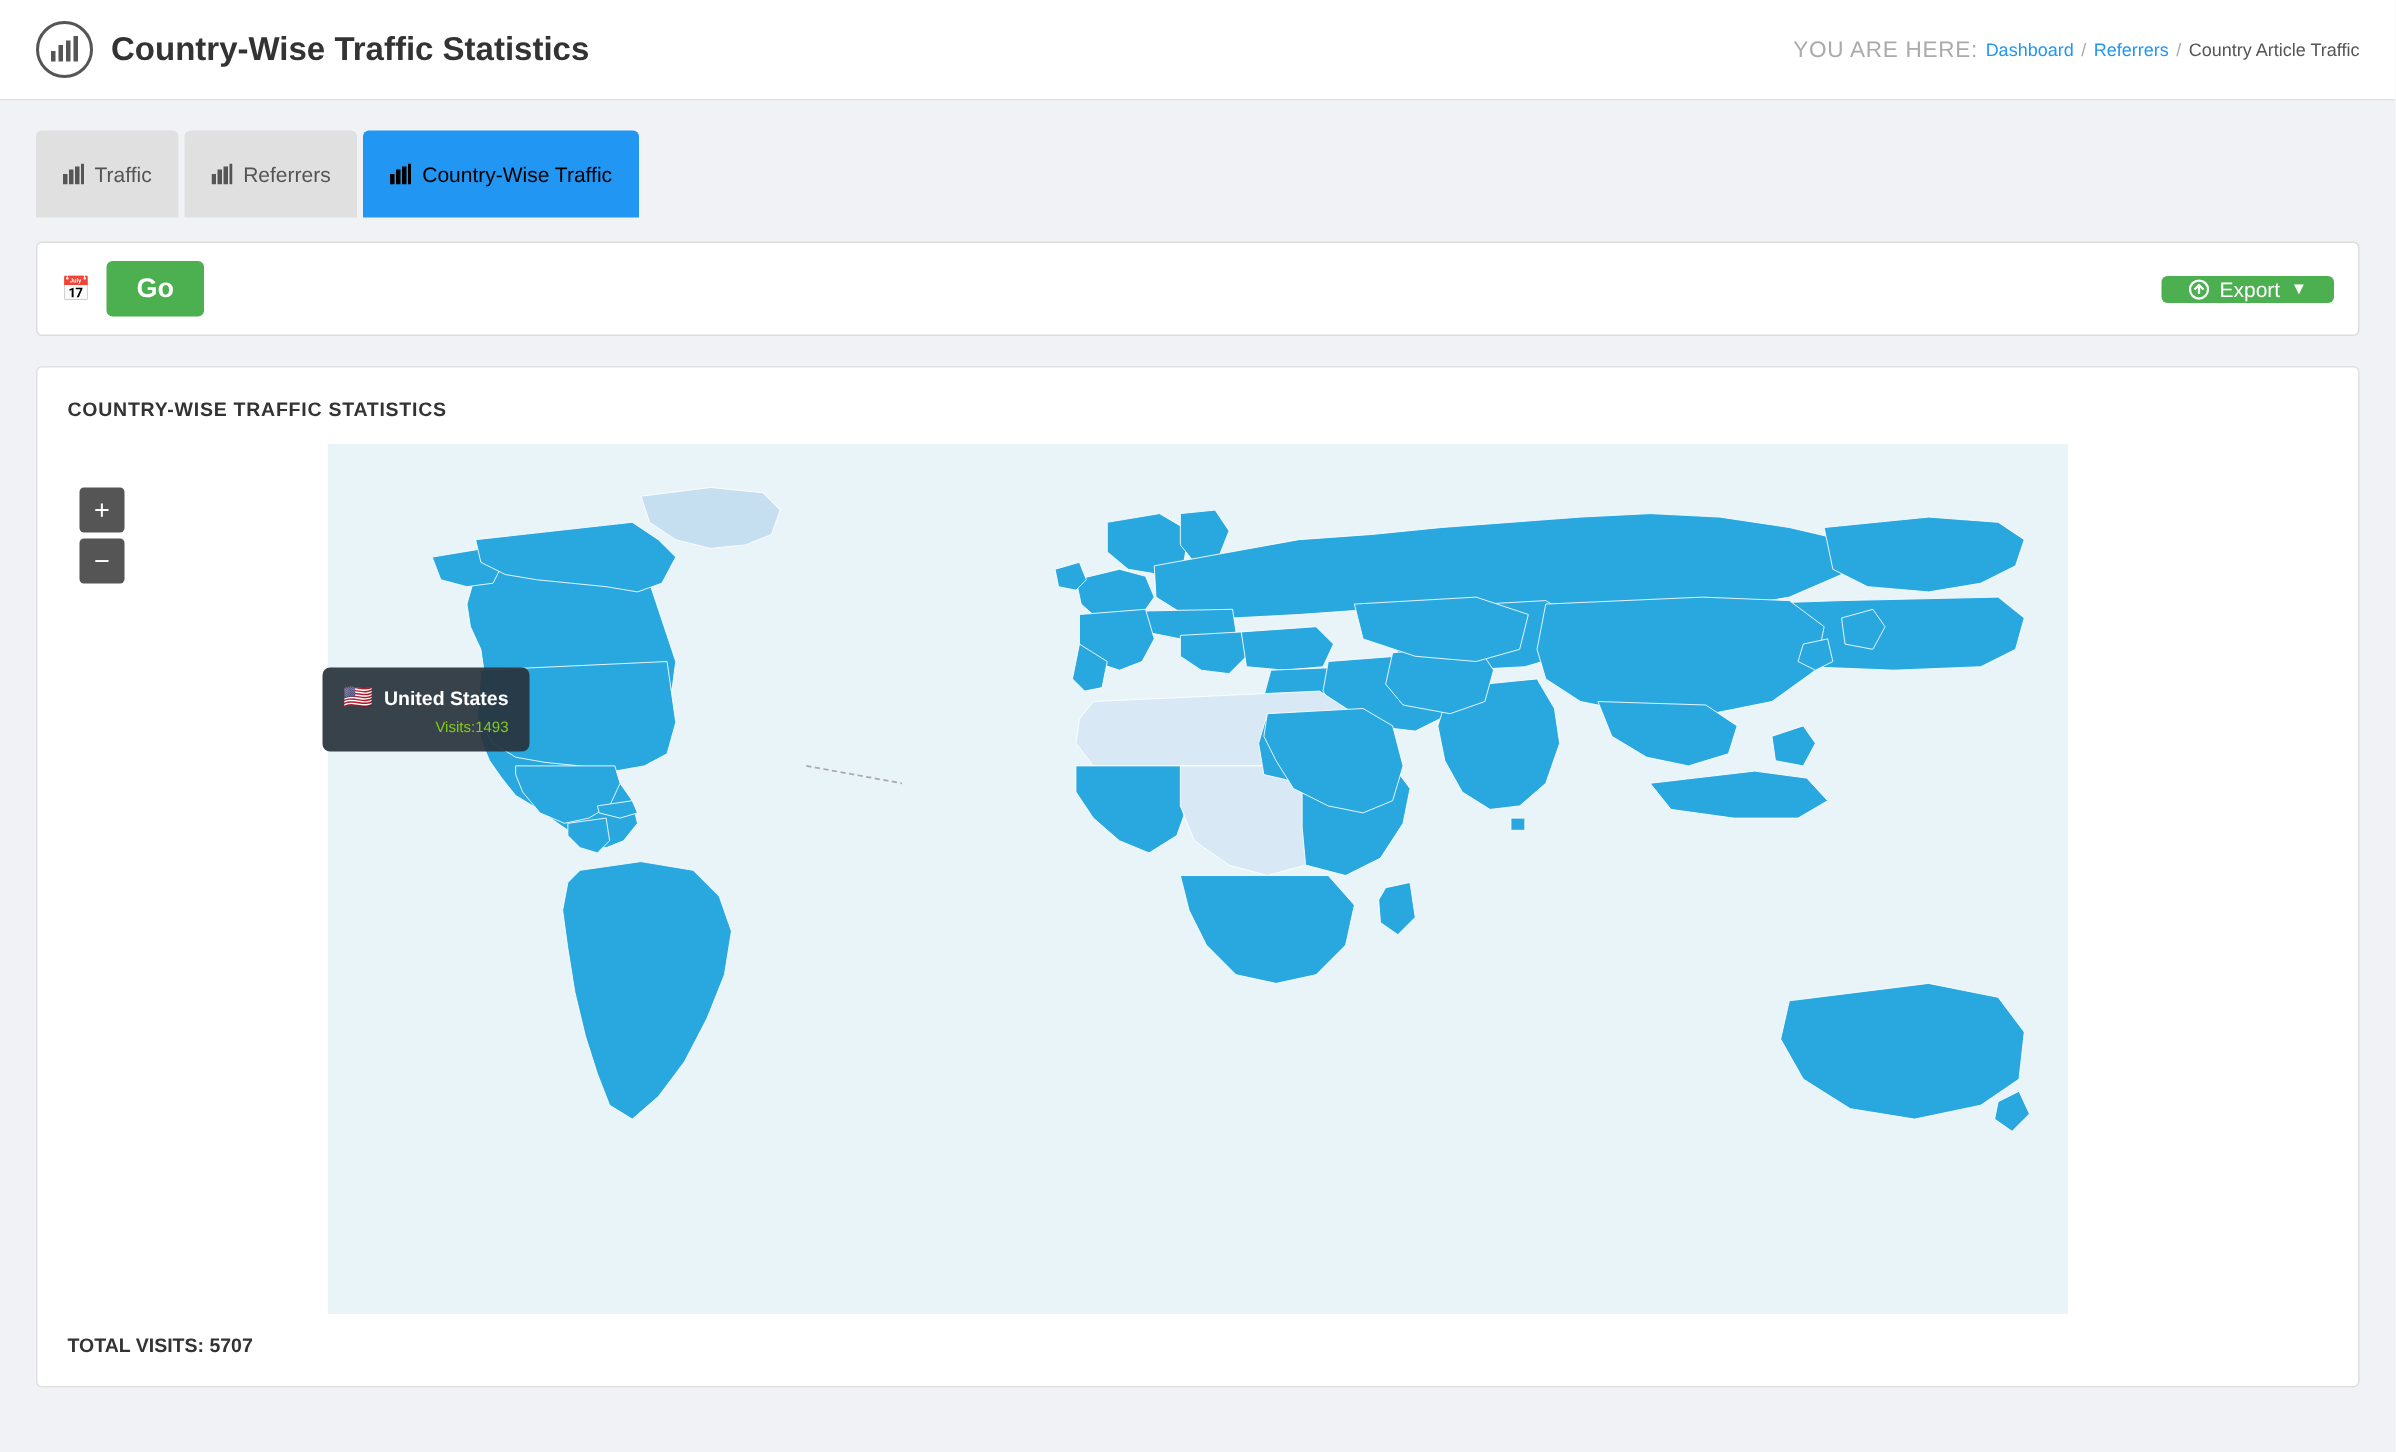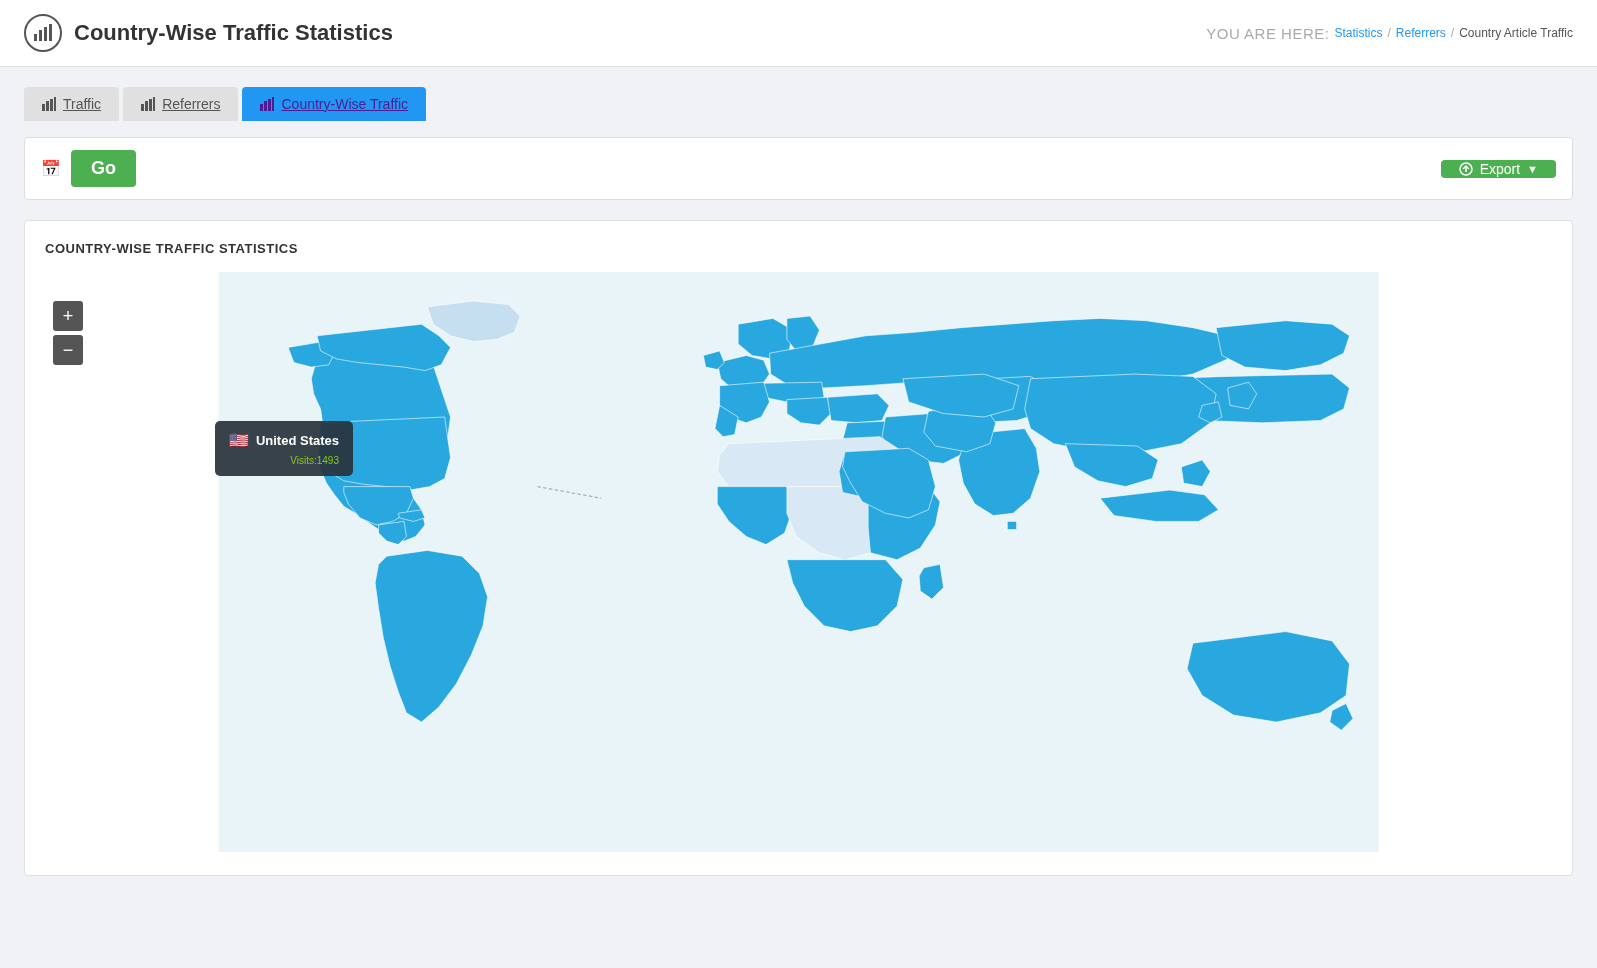--- a/index.html
+++ b/index.html
@@ -58,35 +58,34 @@
       padding: 20px 24px;
     }
 
     
     .tabs {
       display: flex;
       gap: 4px;
       margin-bottom: 16px;
     }
     .tab {
-      padding: 9px 18px;
+      padding: 21px 18px;
       border: none;
       cursor: pointer;
       border-radius: 4px 4px 0 0;
       font-size: 14px;
       display: flex;
       align-items: center;
       gap: 7px;
       background: #e0e0e0;
       color: #555;
-      text-decoration: underline;
     }
     .tab.active {
       background: #2196f3;
-      color: #4c1d95;
+      color: #000000;
       text-align: center;
     }
 
     
     .filter-bar {
       background: #fff;
       border: 1px solid #ddd;
       border-radius: 4px;
       padding: 12px 16px;
       display: flex;
@@ -239,21 +238,21 @@
         <rect x="1" y="11" width="3" height="7" fill="#555"></rect>
         <rect x="6" y="7" width="3" height="11" fill="#555"></rect>
         <rect x="11" y="4" width="3" height="14" fill="#555"></rect>
         <rect x="16" y="1" width="3" height="17" fill="#555"></rect>
       </svg>
     </div>
     <span class="header-title">Country-Wise Traffic Statistics</span>
   </div>
   <div class="breadcrumb">
     <span class="breadcrumb-label">YOU ARE HERE:</span>
-    <a href="#">Statistics</a>
+    <a href="#">Dashboard</a>
     <span class="breadcrumb-sep">/</span>
     <a href="#">Referrers</a>
     <span class="breadcrumb-sep">/</span>
     <span class="breadcrumb-current">Country Article Traffic</span>
   </div>
 </div>
 
 <div class="main">
 
   <div class="tabs">
@@ -413,14 +412,15 @@
       <path d="M 840,320 L 920,310 L 960,318 L 975,338 L 972,365 L 950,380 L 912,388 L 875,382 L 848,365 L 835,342 Z" fill="#29a8e0" stroke="white" stroke-width="0.5"></path>
 
       <path d="M 960,378 L 972,372 L 978,385 L 968,395 L 958,388 Z" fill="#29a8e0" stroke="white" stroke-width="0.5"></path>
 
       <path d="M 590,92 L 660,88 L 690,98 L 685,118 L 660,125 L 625,122 L 595,112 Z" fill="#29a8e0" stroke="white" stroke-width="0.5"></path>
 
       <line x1="275" y1="185" x2="330" y2="195" stroke="#aaa" stroke-width="1" stroke-dasharray="3,2"></line>
     </svg>
 
     
+    <div class="map-footer">TOTAL VISITS: 5707</div>
   </div>
 </div>
 
 </body></html>

